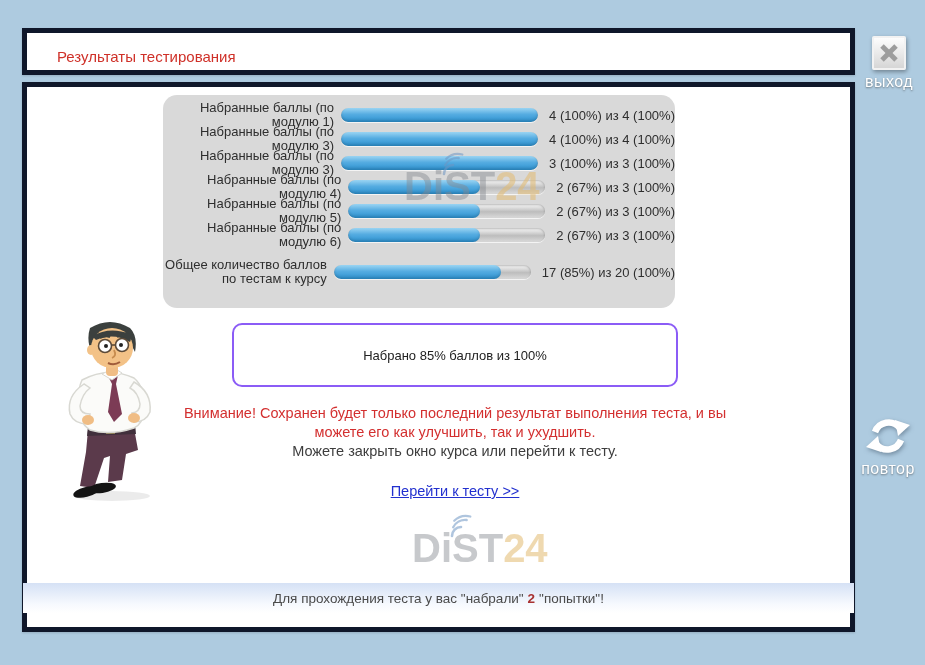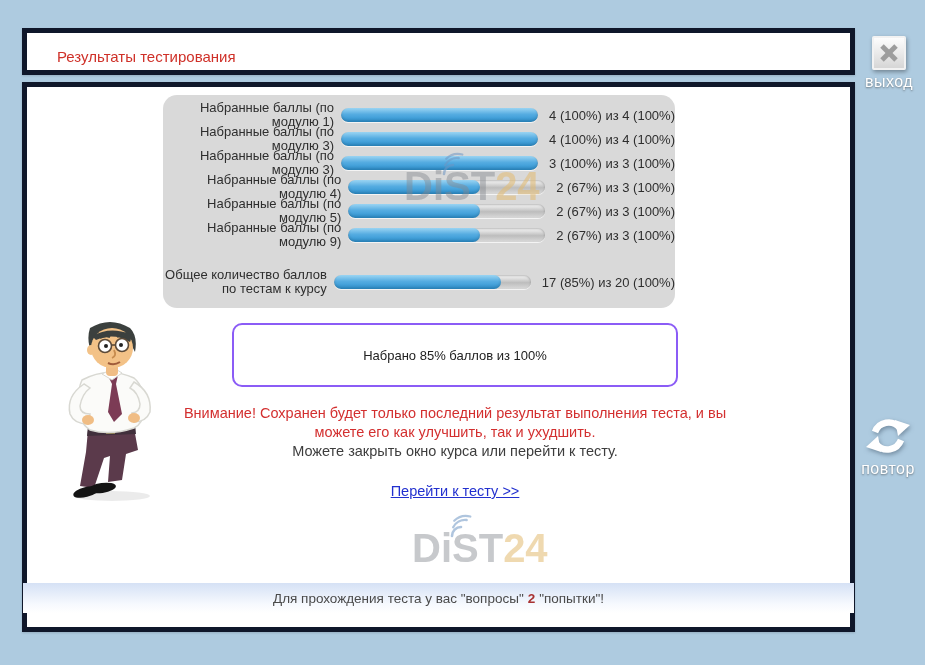--- a/index.html
+++ b/index.html
@@ -42,21 +42,21 @@
     background:linear-gradient(180deg,#fbfbfb 0%,#bdbdbd 55%,#dadada 100%);
     box-shadow:inset 0 1px 2px rgba(0,0,0,0.25), 0 1px 0 rgba(255,255,255,0.7);
     overflow:hidden; flex:none;
   }
   .bar-fill {
     height:100%; border-radius:7px;
     background:linear-gradient(180deg,#9bd5f3 0%,#55ace1 45%,#2e93d1 100%);
     box-shadow:inset 0 -2px 3px rgba(0,0,0,0.15);
   }
   .row-value { padding-left:11px; font-size:13px; color:#2e2e2e; white-space:nowrap; }
-  .result-row.total { height:38px; margin-top:16px; }
+  .result-row.total { height:38px; margin-top:6px; }
 
   
   .watermark {
     position:absolute; pointer-events:none; z-index:5;
     font-weight:bold; font-size:40px; letter-spacing:0;
     line-height:40px; white-space:nowrap;
   }
   .watermark .wm-gray { color:rgba(130,136,142,0.45); }
   .watermark .wm-accent { color:rgba(226,186,112,0.55); }
   .watermark .wm-arcs { position:absolute; left:32px; top:-16px; }
@@ -156,21 +156,21 @@
           <div class="row-value">2 (67%) из 3 (100%)</div>
         </div>
         <div class="result-row">
           <div class="row-label">Набранные баллы (по модулю 5)</div>
           <div class="bar-track">
             <div class="bar-fill" style="width: 67%;"></div>
           </div>
           <div class="row-value">2 (67%) из 3 (100%)</div>
         </div>
         <div class="result-row">
-          <div class="row-label">Набранные баллы (по модулю 9)</div>
+          <div class="row-label">Набранные баллы (по модулю 6)</div>
           <div class="bar-track">
             <div class="bar-fill" style="width: 67%;"></div>
           </div>
           <div class="row-value">2 (67%) из 3 (100%)</div>
         </div>
         <div class="result-row total">
           <div class="row-label">Общее количество баллов по тестам к курсу</div>
           <div class="bar-track">
             <div class="bar-fill" style="width: 85%;"></div>
           </div>
@@ -249,21 +249,21 @@
       <g fill="none" stroke="rgba(110,150,195,0.55)" stroke-width="2.6" stroke-linecap="round">
         <path d="M8 24 A9 9 0 0 1 17 15"></path>
         <path d="M8 18 A15 15 0 0 1 23 10" transform="translate(2,-1) scale(0.9)"></path>
         <path d="M12 8 A20 20 0 0 1 31 3" transform="translate(0,2) scale(0.85)"></path>
       </g>
     </svg>
     <span class="wm-gray">DiST</span><span class="wm-accent">24</span>
   </div>
 
   <div class="footer-bar">
-    <span>Для прохождения теста у вас "вопросы"</span>
+    <span>Для прохождения теста у вас "набрали"</span>
     <span class="attempts">2</span>
     <span>"попытки"!</span>
   </div>
 
   <div class="exit-button">
     <svg width="22" height="22" viewBox="0 0 22 22">
       <line x1="4" y1="4" x2="18" y2="18" stroke="#9c9c9c" stroke-width="5"></line>
       <line x1="18" y1="4" x2="4" y2="18" stroke="#9c9c9c" stroke-width="5"></line>
     </svg>
   </div>

